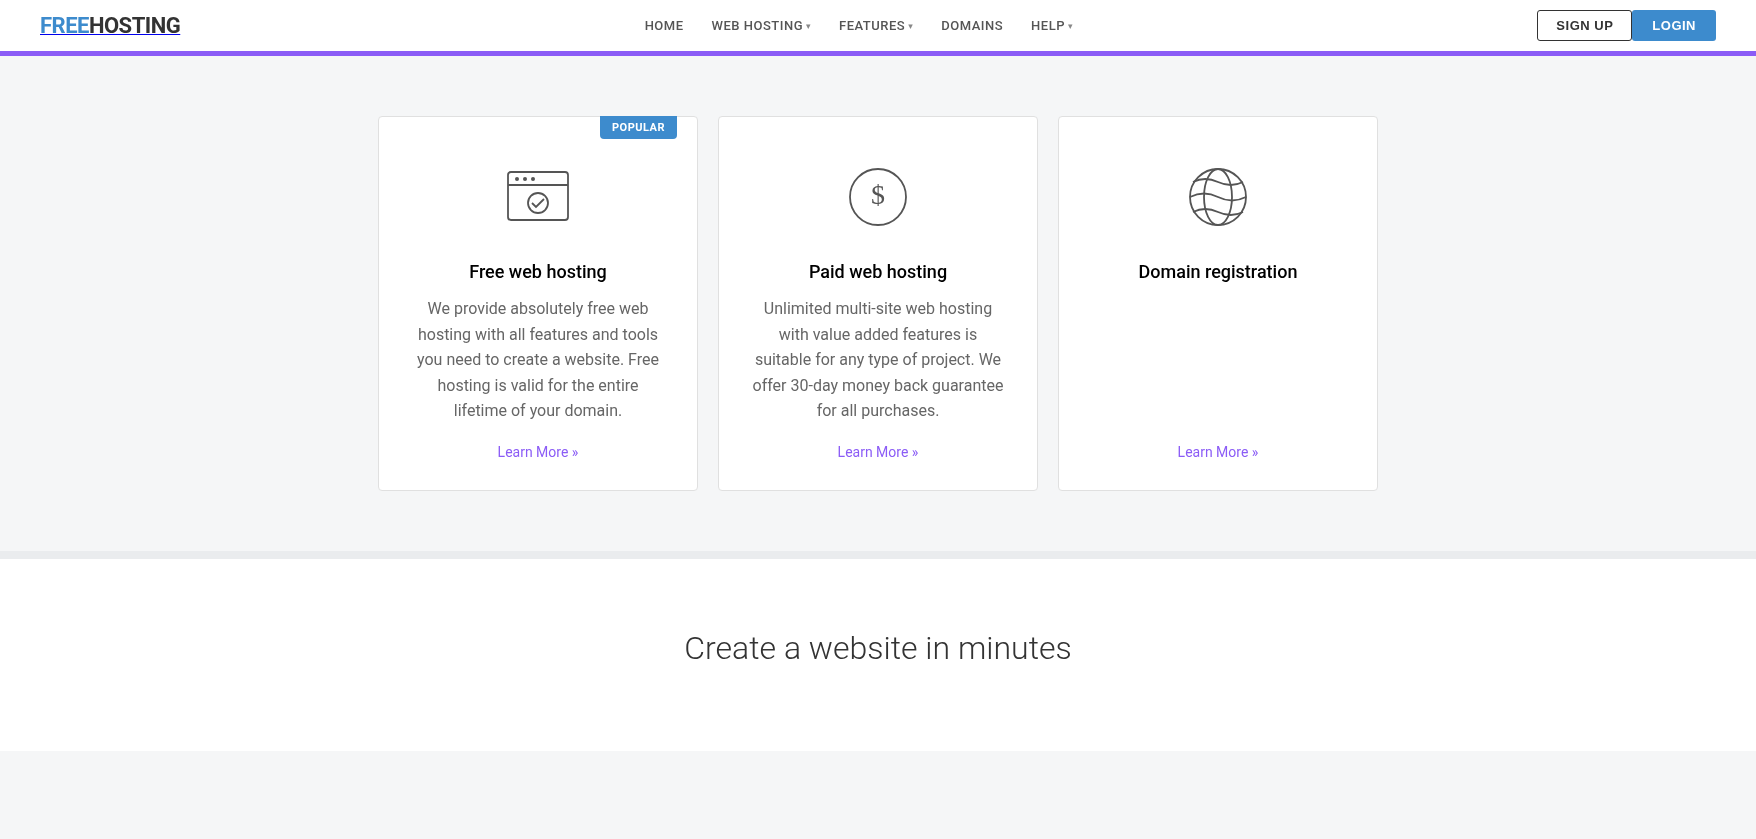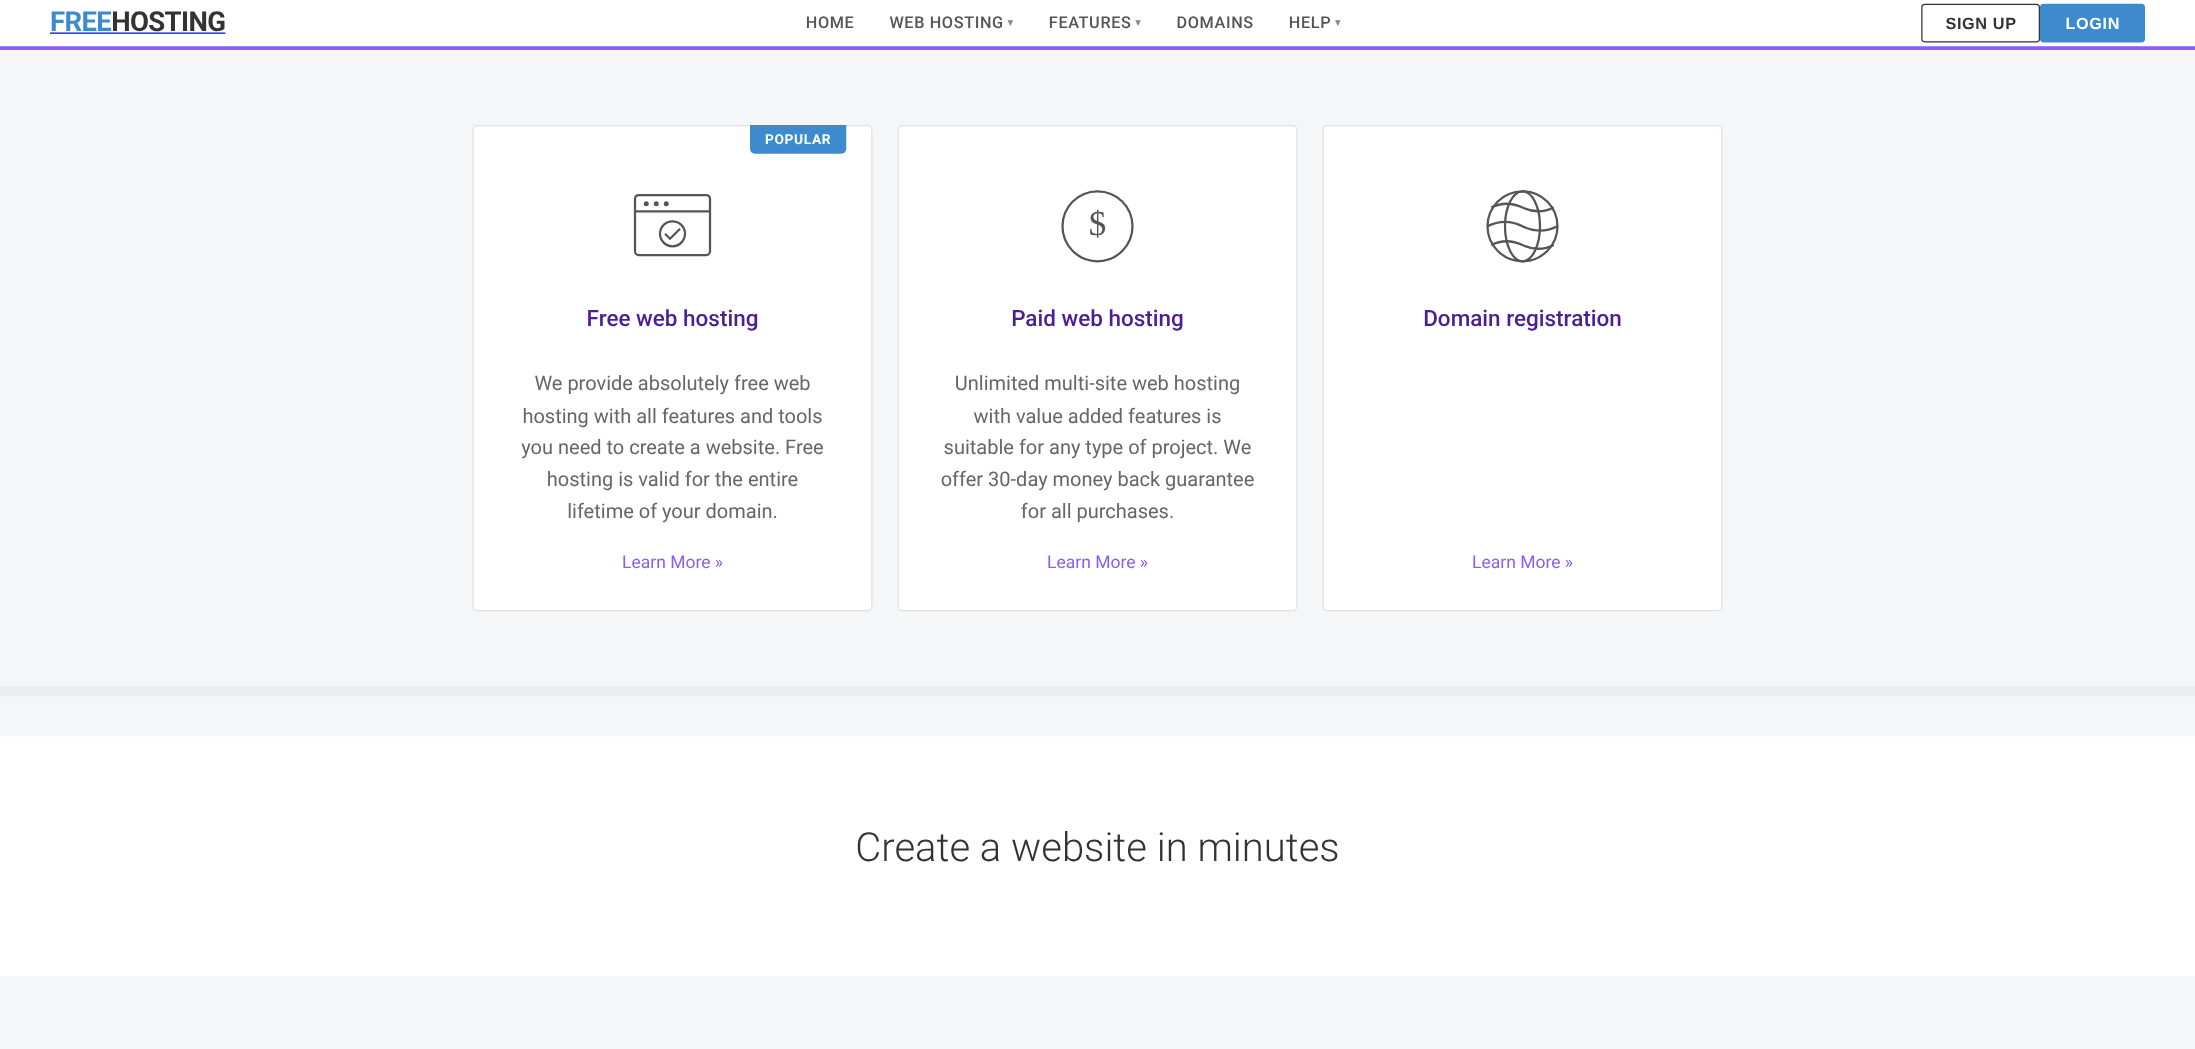--- a/index.html
+++ b/index.html
@@ -1,22 +1,22 @@
 <!DOCTYPE html>
 <html><head>
   <meta charset="utf-8">
   <style>
     * { box-sizing: border-box; margin: 0; padding: 0; }
     body { font-family: -apple-system, BlinkMacSystemFont, 'Segoe UI', Roboto, sans-serif; background: #f5f6f7; color: #333; }
 
     
     header {
       background: #fff;
-      border-bottom: 3px solid #8b5cf6;
-      height: 40px;
+      border-bottom: 5px solid #8b5cf6;
+      height: 56px;
       display: flex;
       align-items: center;
       padding: 0 40px;
       justify-content: space-between;
     }
     .logo {
       font-size: 22px;
       font-weight: 700;
       letter-spacing: -0.5px;
       text-decoration: none;
@@ -109,22 +109,22 @@
       height: 80px;
       margin-bottom: 24px;
       display: flex;
       align-items: center;
       justify-content: center;
     }
 
     .card-title {
       font-size: 18px;
       font-weight: 500;
-      color: #4c1d95;
-      margin-bottom: 28px;
+      color: #000000;
+      margin-bottom: 14px;
     }
 
     .card-desc {
       font-size: 16px;
       color: #666;
       line-height: 1.6;
       flex: 1;
       margin-bottom: 20px;
     }
 
@@ -141,21 +141,20 @@
       background: #eaecee;
       height: 8px;
       width: 100%;
     }
 
     
     .create-section {
       background: #fff;
       padding: 70px 40px 60px;
       text-align: center;
-      margin-top: 32px;
     }
     .create-title {
       font-size: 32px;
       font-weight: 300;
       color: #333;
       margin-bottom: 24px;
     }
     .create-desc {
       font-size: 16px;
       color: #555;

